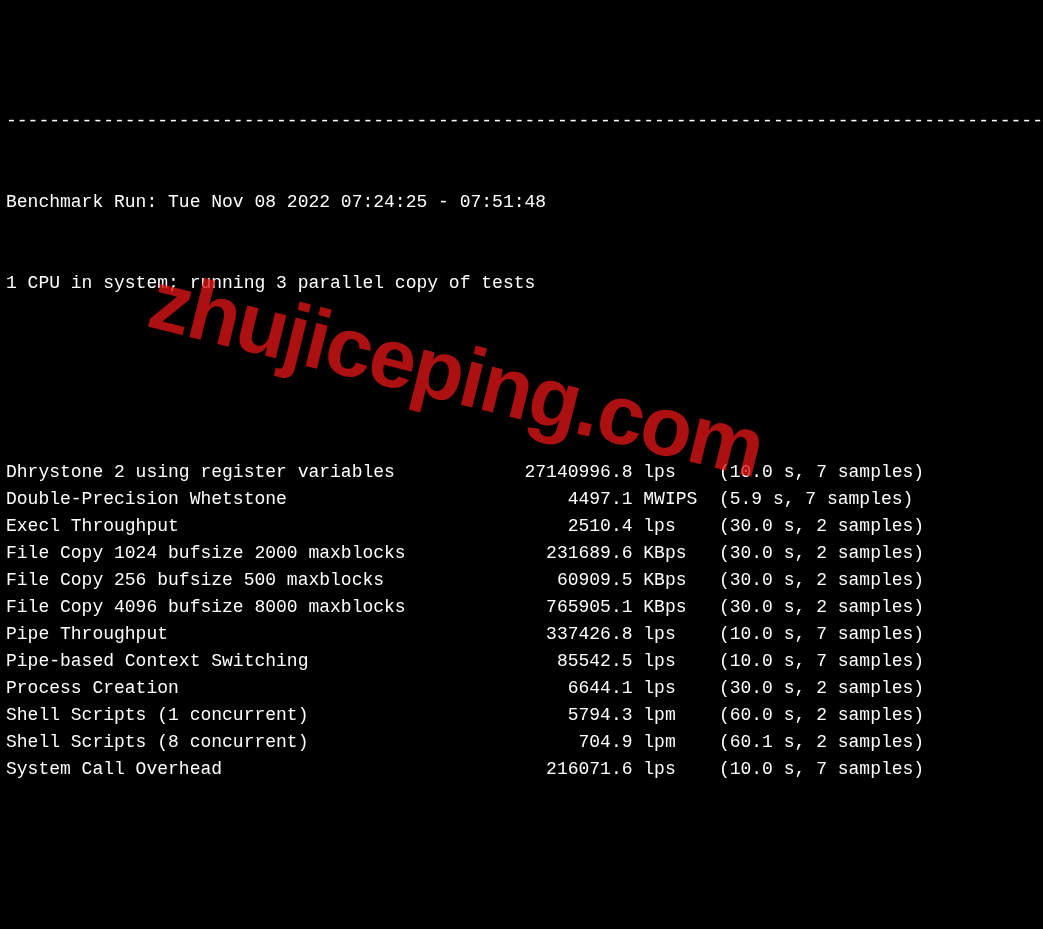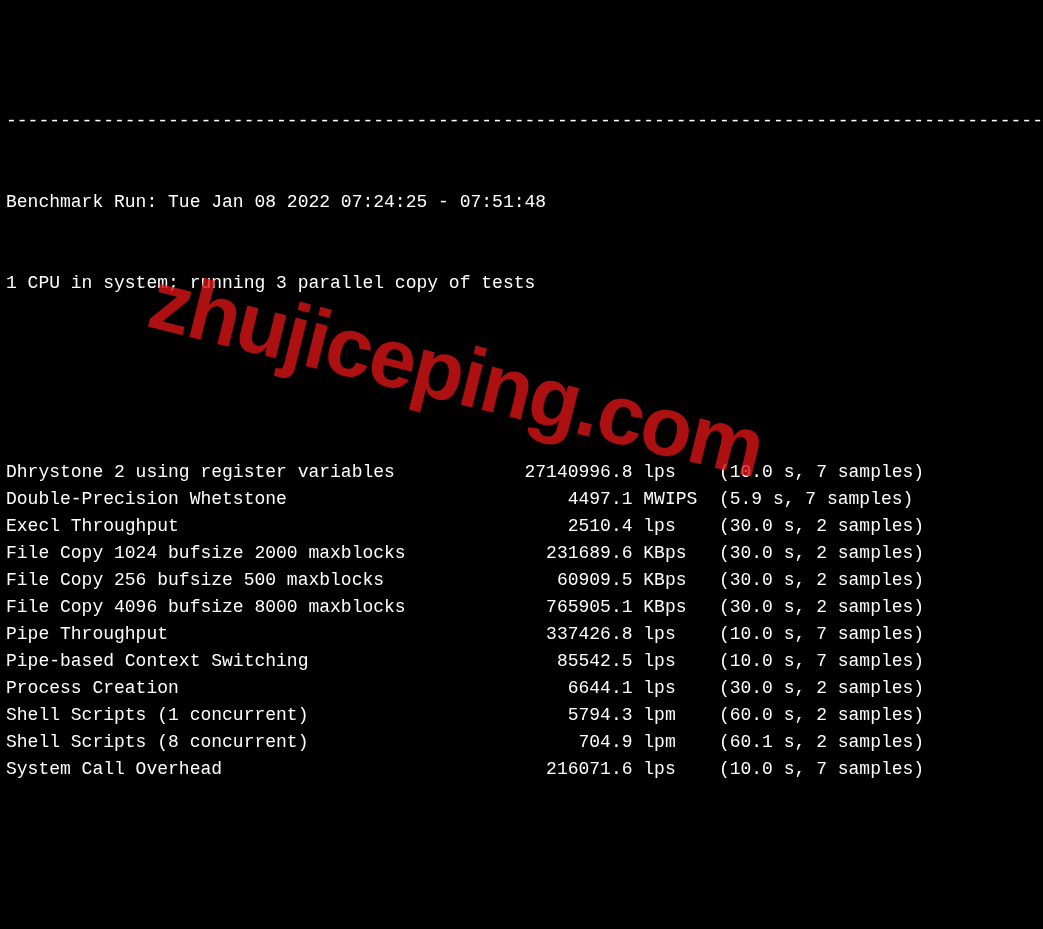--- a/index.html
+++ b/index.html
@@ -35,21 +35,21 @@
     user-select: none;
   }
 </style>
 </head>
 <body>
 
 <div class="terminal">
   <div class="watermark">zhujiceping.com</div>
 
   <span class="ln">------------------------------------------------------------------------------------------------</span>
-  <span class="ln">Benchmark Run: Tue Jan 08 2022 07:24:25 - 07:51:48</span>
+  <span class="ln">Benchmark Run: Tue Nov 08 2022 07:24:25 - 07:51:48</span>
   <span class="ln">1 CPU in system; running 3 parallel copy of tests</span>
   <span class="ln"> </span>
 
   <div id="tests-block"><span class="ln">Dhrystone 2 using register variables            27140996.8 lps    (10.0 s, 7 samples)</span><span class="ln">Double-Precision Whetstone                          4497.1 MWIPS  (5.9 s, 7 samples)</span><span class="ln">Execl Throughput                                    2510.4 lps    (30.0 s, 2 samples)</span><span class="ln">File Copy 1024 bufsize 2000 maxblocks             231689.6 KBps   (30.0 s, 2 samples)</span><span class="ln">File Copy 256 bufsize 500 maxblocks                60909.5 KBps   (30.0 s, 2 samples)</span><span class="ln">File Copy 4096 bufsize 8000 maxblocks             765905.1 KBps   (30.0 s, 2 samples)</span><span class="ln">Pipe Throughput                                   337426.8 lps    (10.0 s, 7 samples)</span><span class="ln">Pipe-based Context Switching                       85542.5 lps    (10.0 s, 7 samples)</span><span class="ln">Process Creation                                    6644.1 lps    (30.0 s, 2 samples)</span><span class="ln">Shell Scripts (1 concurrent)                        5794.3 lpm    (60.0 s, 2 samples)</span><span class="ln">Shell Scripts (8 concurrent)                         704.9 lpm    (60.1 s, 2 samples)</span><span class="ln">System Call Overhead                              216071.6 lps    (10.0 s, 7 samples)</span></div>
 
   <span class="ln"> </span>
 
   
 
   

